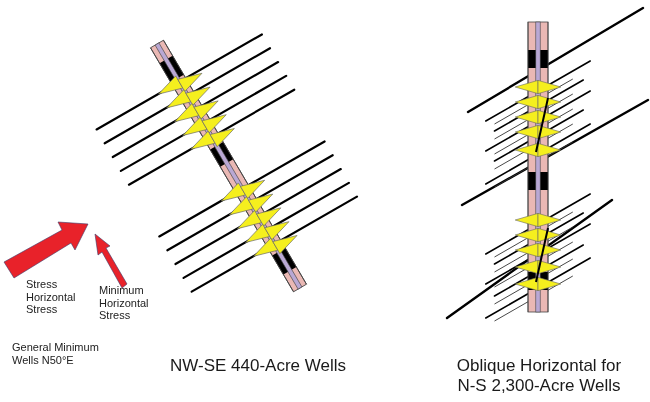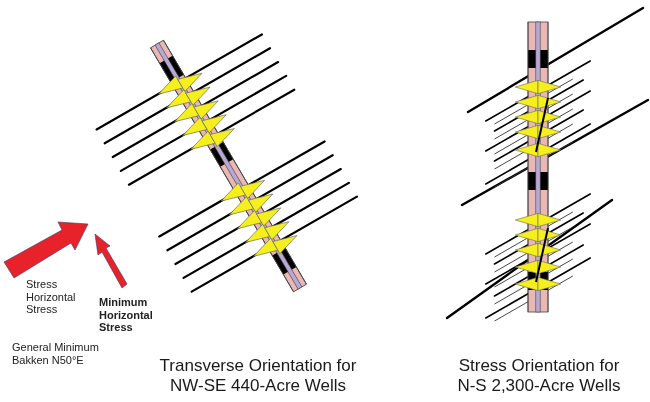--- a/index.html
+++ b/index.html
@@ -136,32 +136,31 @@
     <polygon id="min-arrow" points="122,288 102,252 98,255 95,234 110,246 106,248 127,284" stroke="#3a3a6a" stroke-width="0.6" fill="#e8222a"></polygon>
   </g>
 </svg>
 
 <div class="lbl small" style="left:26px; top:278px;">
   <div>Stress</div>
   <div>Horizontal</div>
   <div>Stress</div>
 </div>
 
-<div class="lbl small" style="left:99px; top:296px;font-weight:bold;">
+<div class="lbl small" style="left:99px; top:284px;">
   <div>Minimum</div>
   <div>Horizontal</div>
   <div>Stress</div>
 </div>
 
 <div class="lbl small" style="left:12px; top:341px;">
   <div>General Minimum</div>
-  <div>Bakken N50°E</div>
+  <div>Wells N50°E</div>
 </div>
 
 <div class="lbl caption" style="left:146px; top:356px; width:224px;">
-  <div>Transverse Orientation for</div>
   <div>NW-SE 440-Acre Wells</div>
 </div>
 
 <div class="lbl caption" style="left:427px; top:356px; width:224px;">
-  <div>Stress Orientation for</div>
+  <div>Oblique Horizontal for</div>
   <div>N-S 2,300-Acre Wells</div>
 </div>
 
 </body></html>

